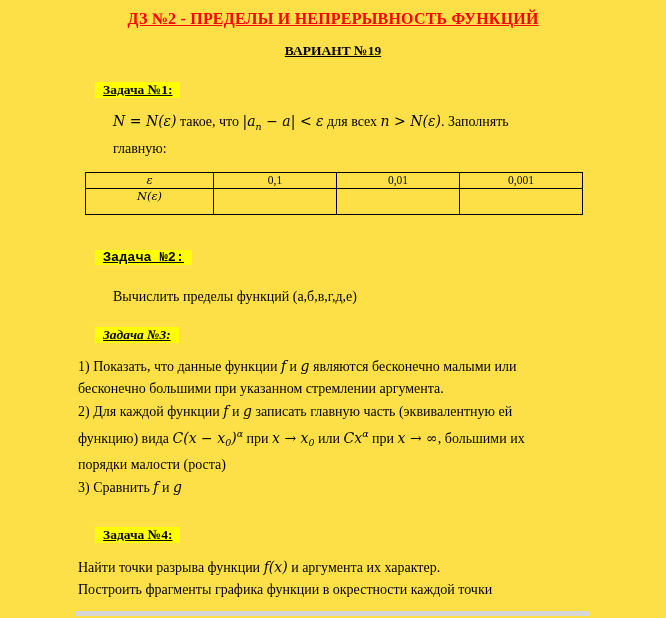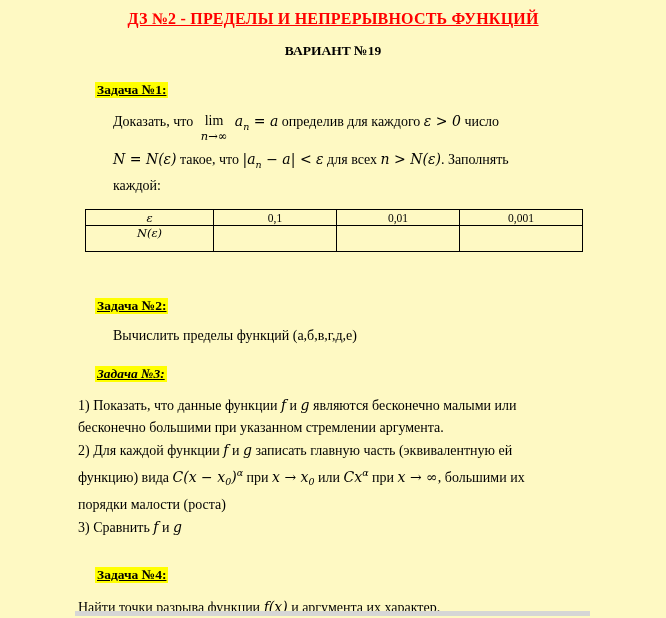--- a/index.html
+++ b/index.html
@@ -1,31 +1,31 @@
 <!DOCTYPE html>
 <html><head>
 <meta charset="utf-8">
 <style>
   html,body{margin:0;padding:0;background:#e9e9e9;}
-  .page{position:relative;width:666px;height:618px;background:#fef9c3;
+  .page{position:relative;width:666px;height:618px;background:#fde047;
         font-family:"Liberation Serif","DejaVu Serif",serif;color:#000;overflow:hidden;}
   .inner{padding:10px 78px 0 78px;}
   .doc-title{text-align:center;font-size:16px;font-weight:bold;color:#ff0000;
              text-decoration:underline;letter-spacing:0.2px;}
-  .variant{text-align:center;font-size:13.5px;font-weight:bold;margin-top:15px;}
+  .variant{text-align:center;font-size:13.5px;font-weight:bold;text-decoration:underline;margin-top:15px;}
   .task-heading{margin-left:17px;}
   .hl{display:inline-block;background:#ffff00;font-size:13.5px;font-weight:bold;
-      text-decoration:underline;padding:0 2px;}
+      text-decoration:underline;padding:0 8px;}
   .th1{margin-top:21px;}
-  .th2{margin-top:44px;}
+  .th2{margin-top:33px;font-family:Liberation Mono, monospace;}
   .th3{margin-top:17px;font-style:italic;}
   .th4{margin-top:26px;}
   .para{margin-left:35px;font-size:14px;line-height:22px;}
   .p1{margin-top:12px;}
-  .p2{margin-top:11px;}
+  .p2{margin-top:20px;}
   .items{font-size:14px;line-height:22px;margin-top:12px;}
   .p4{margin-top:13px;}
   .mi{font-family:"DejaVu Serif","Liberation Serif",serif;font-style:italic;}
   .msub{font-size:9.5px;font-style:italic;}
   .msup{font-size:9.5px;font-style:italic;}
   .lim-block{display:inline-block;vertical-align:text-top;text-align:center;line-height:1;margin:0 4px;}
   .lim-top{display:block;font-size:14px;}
   .lim-bottom{display:block;font-size:11.5px;margin-top:3px;}
   .line1{margin-bottom:5px;}
   .t1-table{border-collapse:collapse;table-layout:fixed;width:497px;margin:12px 0 0 7px;}
@@ -42,27 +42,24 @@
   <div class="inner">
 
     <div class="doc-title">ДЗ №2 - ПРЕДЕЛЫ И НЕПРЕРЫВНОСТЬ ФУНКЦИЙ</div>
     <div class="variant">ВАРИАНТ №19</div>
 
     <div class="task-heading th1">
       <span class="hl">Задача №1:</span>
     </div>
 
     <div class="para p1">
-      <div class="line line1">
-        <span>Доказать, что </span><span class="lim-block"><span class="lim-top">lim</span><span class="lim-bottom mi">n→∞</span></span> <span class="mi">a</span><sub class="mi msub">n</sub><span class="mi"> = a</span><span> определив для каждого </span><span class="mi">ε &gt; 0</span><span> число</span>
-      </div>
       <div class="line">
         <span class="mi">N = N(ε)</span><span> такое, что </span><span class="mi">|a</span><sub class="mi msub">n</sub><span class="mi"> − a| &lt; ε</span><span> для всех </span><span class="mi">n &gt; N(ε)</span><span>. Заполнять</span>
       </div>
-      <div class="line">каждой:</div>
+      <div class="line">главную:</div>
     </div>
 
     <table class="t1-table">
       <colgroup>
         <col style="width:128px">
           <col style="width:123px">
           <col style="width:123px">
           <col style="width:123px">
       </colgroup>
       <tbody>

